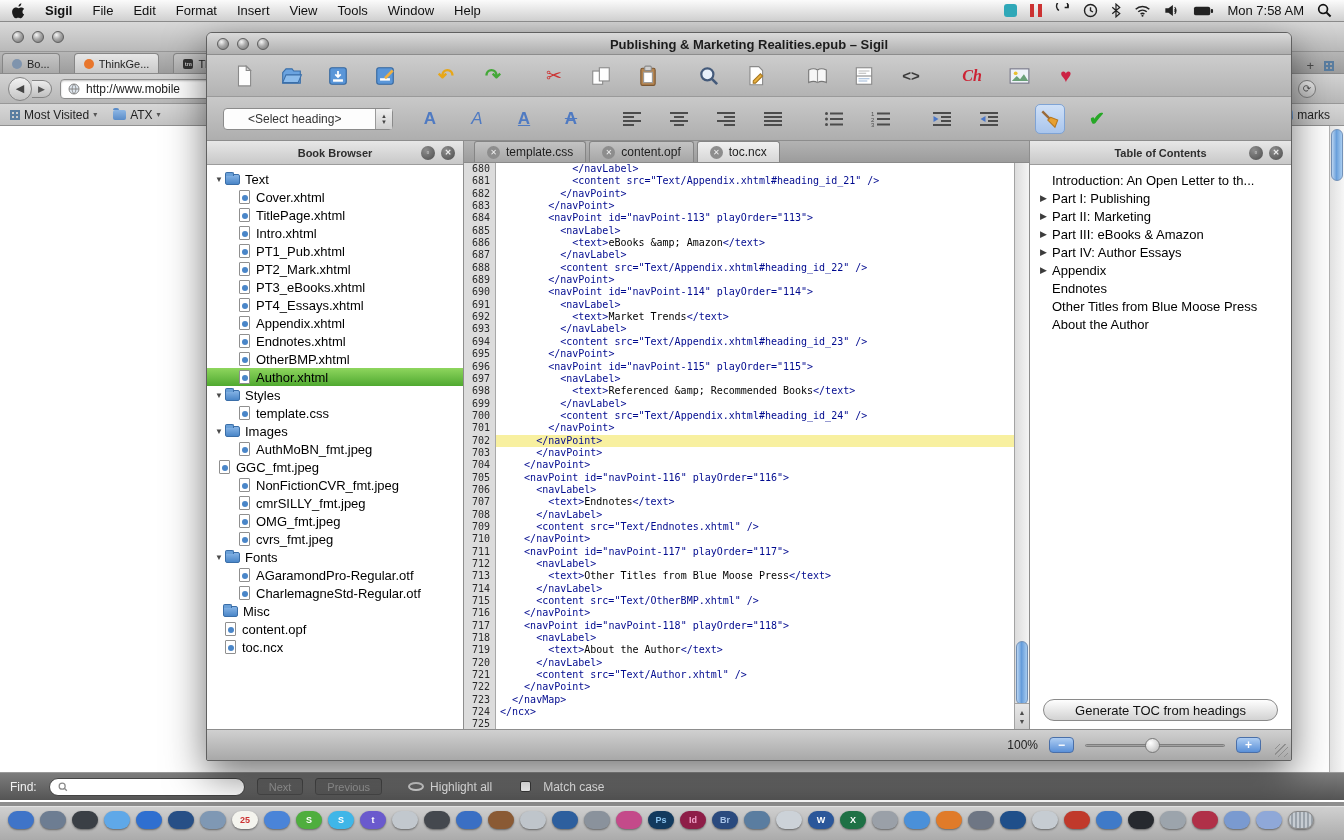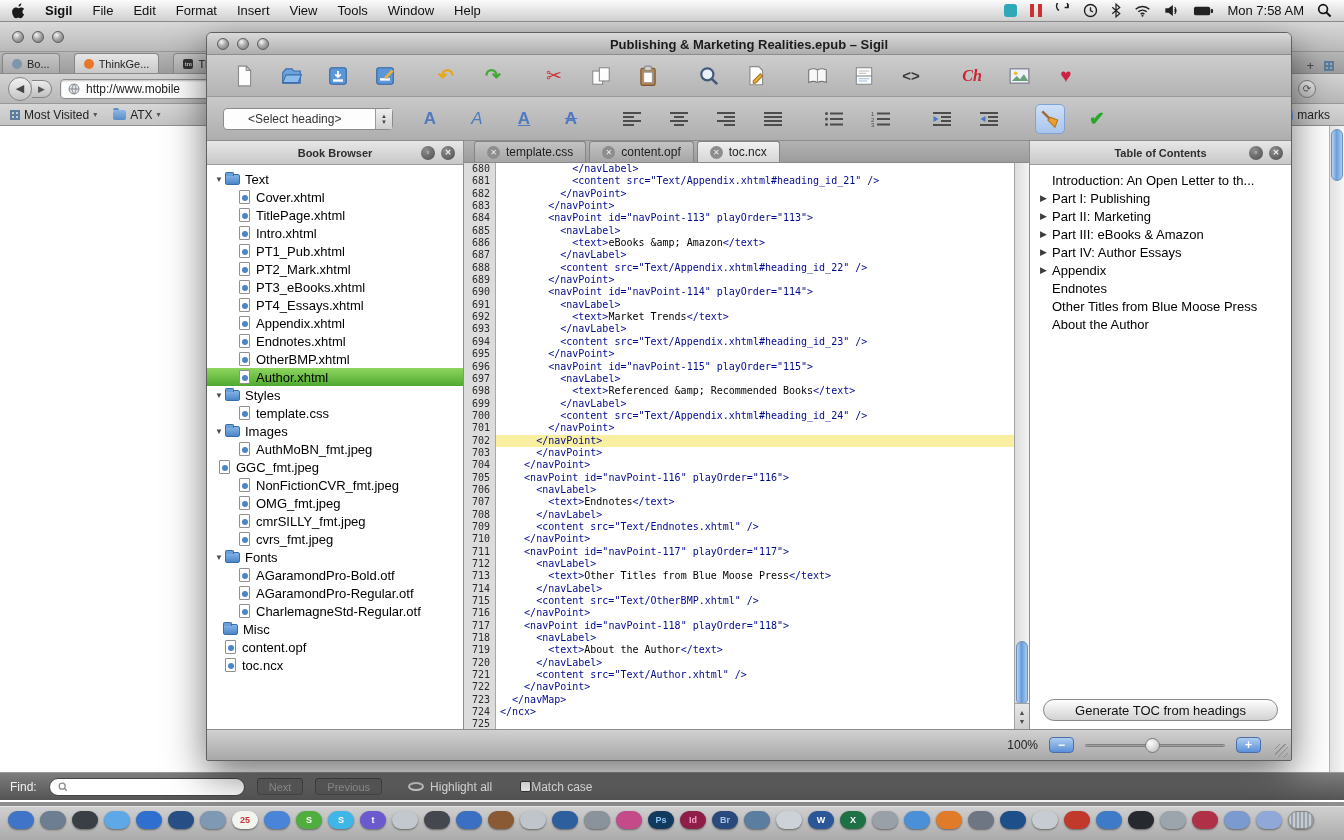--- a/index.html
+++ b/index.html
@@ -54,21 +54,21 @@
   .b-thumb{position:absolute;left:1px;right:1px;top:3px;height:52px;border-radius:7px;
     background:linear-gradient(90deg,#bcd6f2,#6aa0dc 45%,#a9cdf0);border:1px solid #7291b8}
 
   
   #findbar{position:absolute;left:0;top:750px;right:0;height:28px;background:linear-gradient(#7d7d7d,#545454);border-top:1px solid #9a9a9a;display:flex;align-items:center;gap:12px;padding-left:10px;color:#f2f2f2;font-size:12px}
   .find-field{width:196px;height:18px;border-radius:9px;background:#fff;border:1px solid #444;display:flex;align-items:center;gap:4px;padding:0 8px}
   .find-field input{border:none;outline:none;width:150px;font-size:11px;font-family:"Liberation Sans",sans-serif;background:transparent}
   .fbtn{height:17px;padding:0 11px;border-radius:3px;background:linear-gradient(#6b6b6b,#595959);border:1px solid #484848;color:#9d9d9d;font-size:11px;display:flex;align-items:center}
   .hl-grp{display:flex;align-items:center;gap:6px;margin-left:14px}
   .oval{width:16px;height:9px;border:2px solid #d8d8d8;border-radius:50%}
-  .mc-grp{display:flex;align-items:center;gap:0;margin-left:16px}
+  .mc-grp{display:flex;align-items:center;gap:12px;margin-left:16px}
   .cbox{width:11px;height:11px;background:#fff;border:1px solid #3a3a3a;border-radius:2px}
 
   
   .sigil{position:absolute;left:206px;top:32px;width:1086px;height:729px;z-index:30;
     border:1px solid #606060;border-radius:6px 6px 2px 2px;background:#c6c6c6;
     box-shadow:0 14px 40px rgba(0,0,0,.55)}
   .s-titlebar{position:absolute;left:0;top:0;right:0;height:22px;border-radius:5px 5px 0 0;
     background:linear-gradient(#dadada,#aeaeae);border-bottom:1px solid #8d8d8d}
   .s-titlebar .lights{top:5px;left:10px}
   .s-title{position:absolute;left:0;right:0;top:4px;text-align:center;font-weight:bold;font-size:13px;color:#1c1c1c}
@@ -552,41 +552,36 @@
             <span class="bb-label">GGC_fmt.jpeg</span>
           </div>
           <div class="bb-row" style="padding-left: 20px;">
             <span class="tri"></span>
             <span class="icon-file"></span>
             <span class="bb-label">NonFictionCVR_fmt.jpeg</span>
           </div>
           <div class="bb-row" style="padding-left: 20px;">
             <span class="tri"></span>
             <span class="icon-file"></span>
+            <span class="bb-label">cmrSILLY_fmt.jpeg</span>
+          </div>
+          <div class="bb-row" style="padding-left: 20px;">
+            <span class="tri"></span>
+            <span class="icon-file"></span>
             <span class="bb-label">OMG_fmt.jpeg</span>
-          </div>
-          <div class="bb-row" style="padding-left: 20px;">
-            <span class="tri"></span>
-            <span class="icon-file"></span>
-            <span class="bb-label">cmrSILLY_fmt.jpeg</span>
           </div>
           <div class="bb-row" style="padding-left: 20px;">
             <span class="tri"></span>
             <span class="icon-file"></span>
             <span class="bb-label">cvrs_fmt.jpeg</span>
           </div>
           <div class="bb-row" style="padding-left: 6px;">
             <span class="tri">▼</span>
             <span class="icon-folder"></span>
             <span class="bb-label">Fonts</span>
-          </div>
-          <div class="bb-row" style="padding-left: 20px;">
-            <span class="tri"></span>
-            <span class="icon-file"></span>
-            <span class="bb-label">AGaramondPro-Bold.otf</span>
           </div>
           <div class="bb-row" style="padding-left: 20px;">
             <span class="tri"></span>
             <span class="icon-file"></span>
             <span class="bb-label">AGaramondPro-Regular.otf</span>
           </div>
           <div class="bb-row" style="padding-left: 20px;">
             <span class="tri"></span>
             <span class="icon-file"></span>
             <span class="bb-label">CharlemagneStd-Regular.otf</span>

